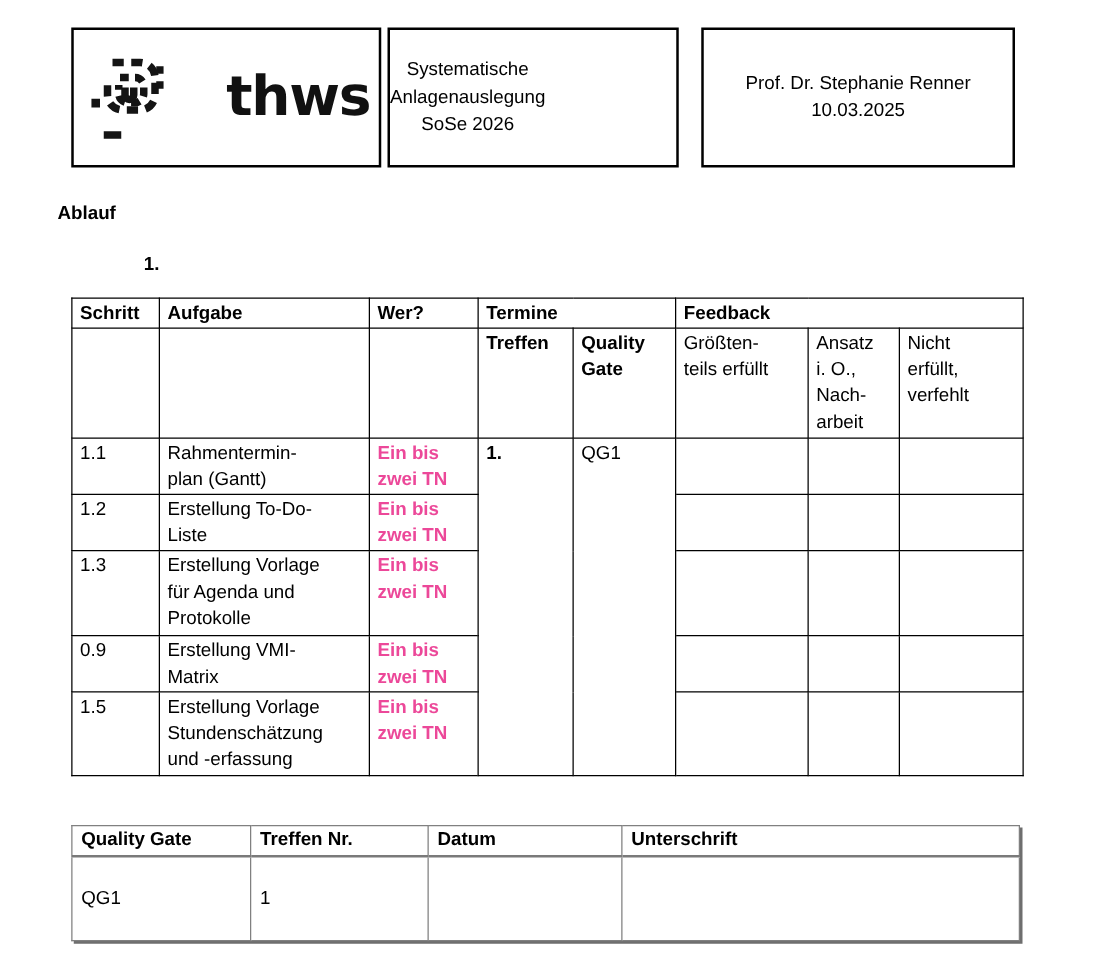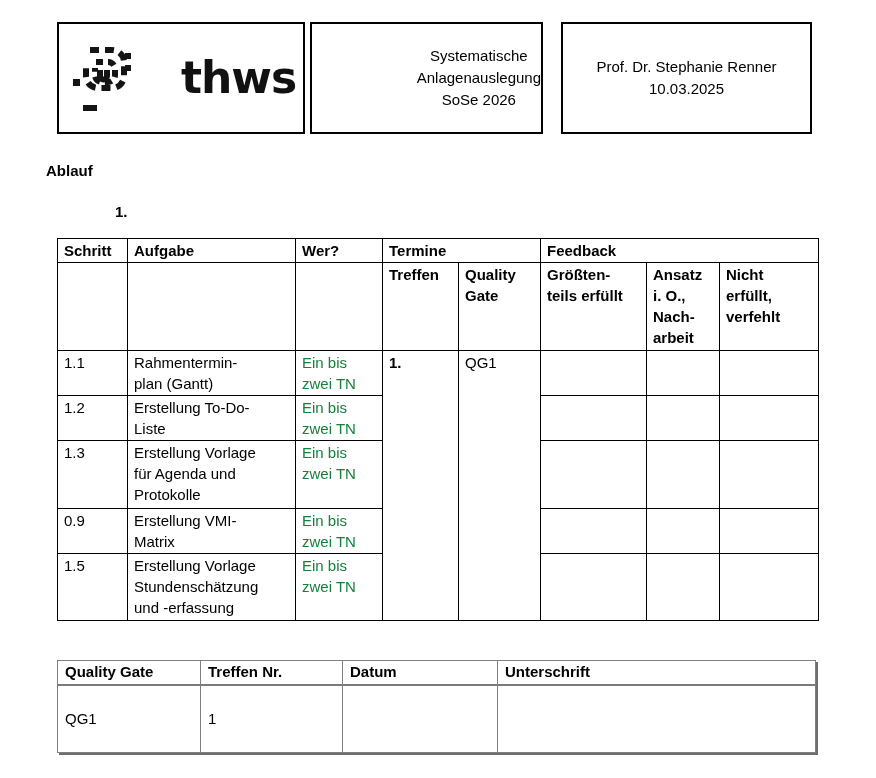--- a/index.html
+++ b/index.html
@@ -6,45 +6,45 @@
   html,body { background:#fff; }
   .page {
     position:relative; width:876px; height:778px; background:#fff;
     font-family:"Liberation Sans", sans-serif; color:#000; overflow:hidden;
   }
   .pre { white-space:pre-line; }
 
   
   .hdr-box { position:absolute; top:22px; height:112px; border:2px solid #000; background:#fff; }
   .hdr-logo-box { left:57px; width:248px; display:flex; align-items:center; padding-left:14px; }
-  .hdr-course-box { left:310px; width:233px; display:flex; align-items:center; justify-content:flex-end; text-align:center; font-size:15px; line-height:22px; }
+  .hdr-course-box { left:310px; width:233px; display:flex; align-items:center; justify-content:flex-start; text-align:center; font-size:15px; line-height:22px; }
   .hdr-author-box { left:561px; width:251px; display:flex; flex-direction:column; align-items:center; justify-content:center; text-align:center; font-size:15px; line-height:22px; }
 
   .logo-icon { width:58px; height:74px; flex:0 0 auto; margin-right:8px; }
   .logo-text-col { display:flex; flex-direction:column;margin-left:42px; }
   .brand { font-family:"DejaVu Sans", sans-serif; font-weight:700; font-size:44px; line-height:44px; letter-spacing:-1px; color:#111; }
   .logo-sub { font-size:13px; font-weight:700; line-height:15px; color:#1a1a1a; margin-top:4px; }
 
   
   .section-title { position:absolute; left:46px; top:162px; font-size:15px; font-weight:700; }
   .list-line { position:absolute; left:115px; top:203px; font-size:15px; font-weight:700; display:flex; }
   .list-num { width:35px; }
 
   
   table { border-collapse:collapse; table-layout:fixed; }
   .main-table { position:absolute; left:57px; top:238px; width:761px; }
   .main-table th, .main-table td {
     border:1.5px solid #000; font-size:15px; line-height:21px;
     padding:1px 6px; vertical-align:top; text-align:left; overflow:hidden;
   }
   .main-table th { font-weight:700; }
-  .main-table td.plain { font-weight:700; }
+  .main-table td.plain { font-weight:400; }
   .th-center { text-align:center; }
   .cell-bold { font-weight:400; }
-  .cell-wer { font-weight:400; color:#15803d; }
+  .cell-wer { font-weight:700; color:#ec4899; }
   .merged-treffen { text-align:center; font-weight:700; padding-top:50px; }
   .merged-qg { font-weight:400; padding-top:50px; padding-left:18px; }
   tr.h1 { height:24px; } tr.h2 { height:88px; }
   tr.r1 { height:45px; } tr.r2 { height:45px; } tr.r3 { height:68px; }
   tr.r4 { height:45px; } tr.r5 { height:67px; }
 
   
   .qg-table { position:absolute; left:57px; top:660px; width:758px; box-shadow:2px 2px 0 0 #6e6e6e; }
   .qg-table th, .qg-table td {
     border:1.5px solid #808080; font-size:15px; line-height:20px;

